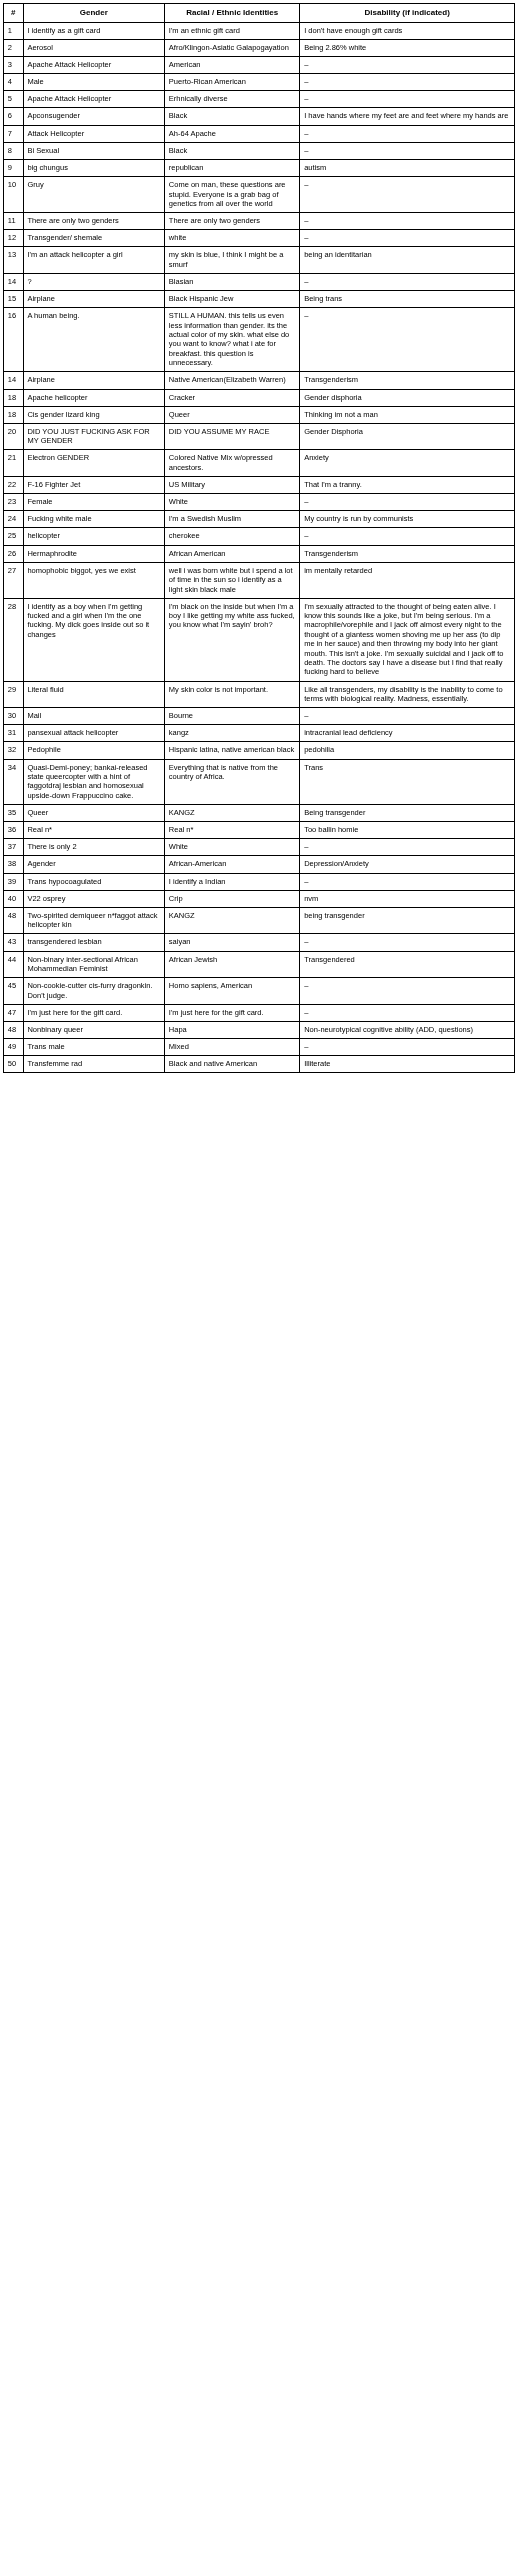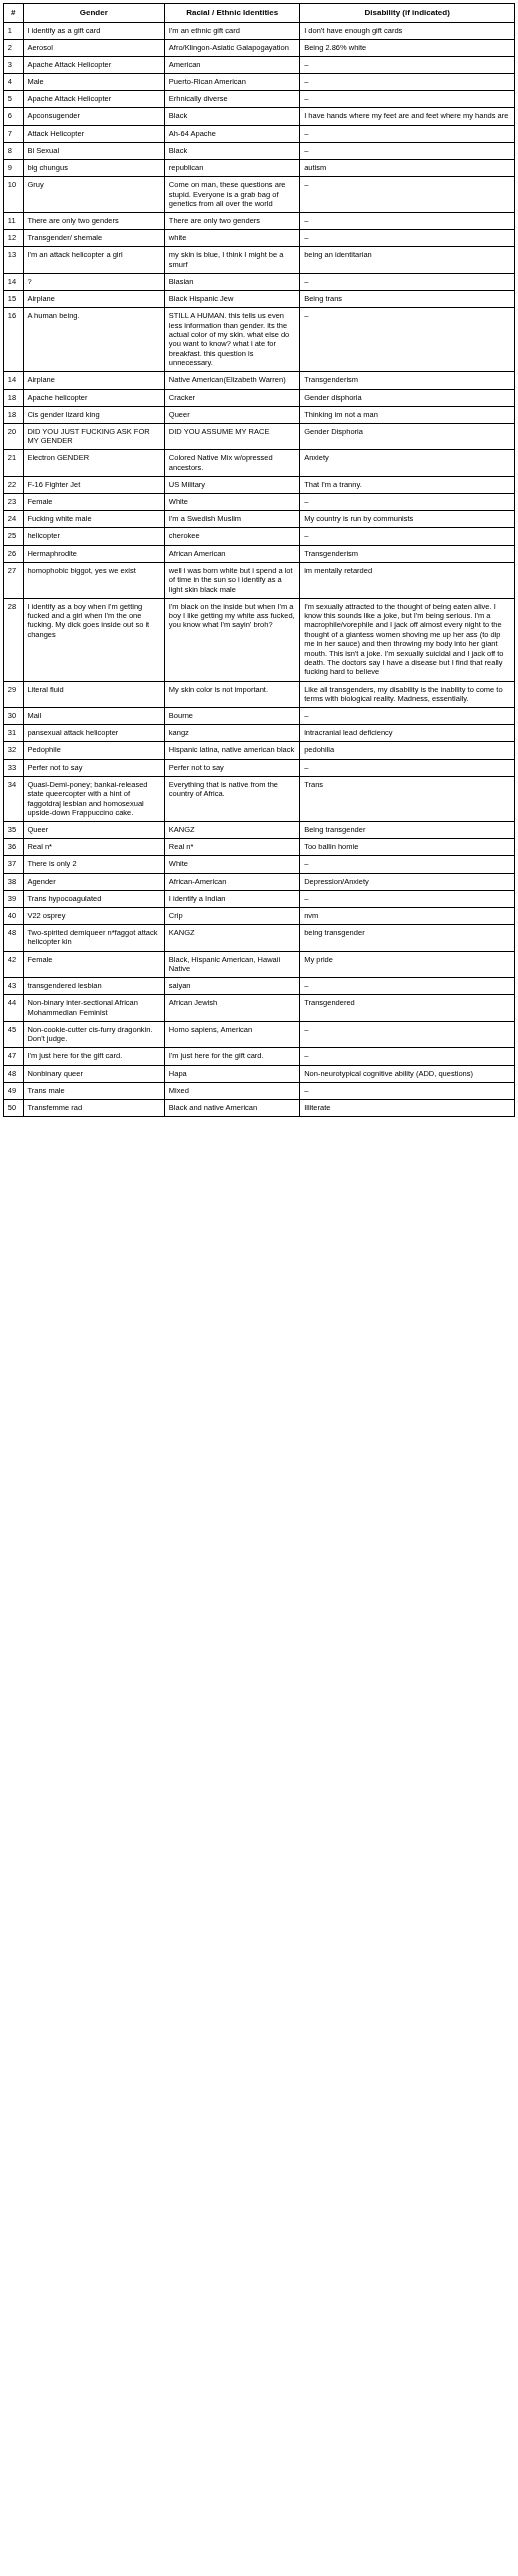--- a/index.html
+++ b/index.html
@@ -255,26 +255,20 @@
           <td>kangz</td>
           <td>intracranial lead deficiency</td>
         </tr>
         <tr>
           <td class="num">32</td>
           <td>Pedophile</td>
           <td>Hispanic latina, native american black</td>
           <td>pedohilia</td>
         </tr>
         <tr>
-          <td class="num">33</td>
-          <td>Perfer not to say</td>
-          <td>Perfer not to say</td>
-          <td>–</td>
-        </tr>
-        <tr>
           <td class="num">34</td>
           <td>Quasi-Demi-poney; bankai-released state queercopter with a hint of faggotdraj lesbian and homosexual upside-down Frappuccino cake.</td>
           <td>Everything that is native from the country of Africa.</td>
           <td>Trans</td>
         </tr>
         <tr>
           <td class="num">35</td>
           <td>Queer</td>
           <td>KANGZ</td>
           <td>Being transgender</td>
@@ -307,26 +301,20 @@
           <td class="num">40</td>
           <td>V22 osprey</td>
           <td>Crip</td>
           <td>nvm</td>
         </tr>
         <tr>
           <td class="num">48</td>
           <td>Two-spirited demiqueer n*faggot attack helicopter kin</td>
           <td>KANGZ</td>
           <td>being transgender</td>
-        </tr>
-        <tr>
-          <td class="num">42</td>
-          <td>Female</td>
-          <td>Black, Hispanic American, Hawaii Native</td>
-          <td>My pride</td>
         </tr>
         <tr>
           <td class="num">43</td>
           <td>transgendered lesbian</td>
           <td>saiyan</td>
           <td>–</td>
         </tr>
         <tr>
           <td class="num">44</td>
           <td>Non-binary inter-sectional African Mohammedian Feminist</td>

